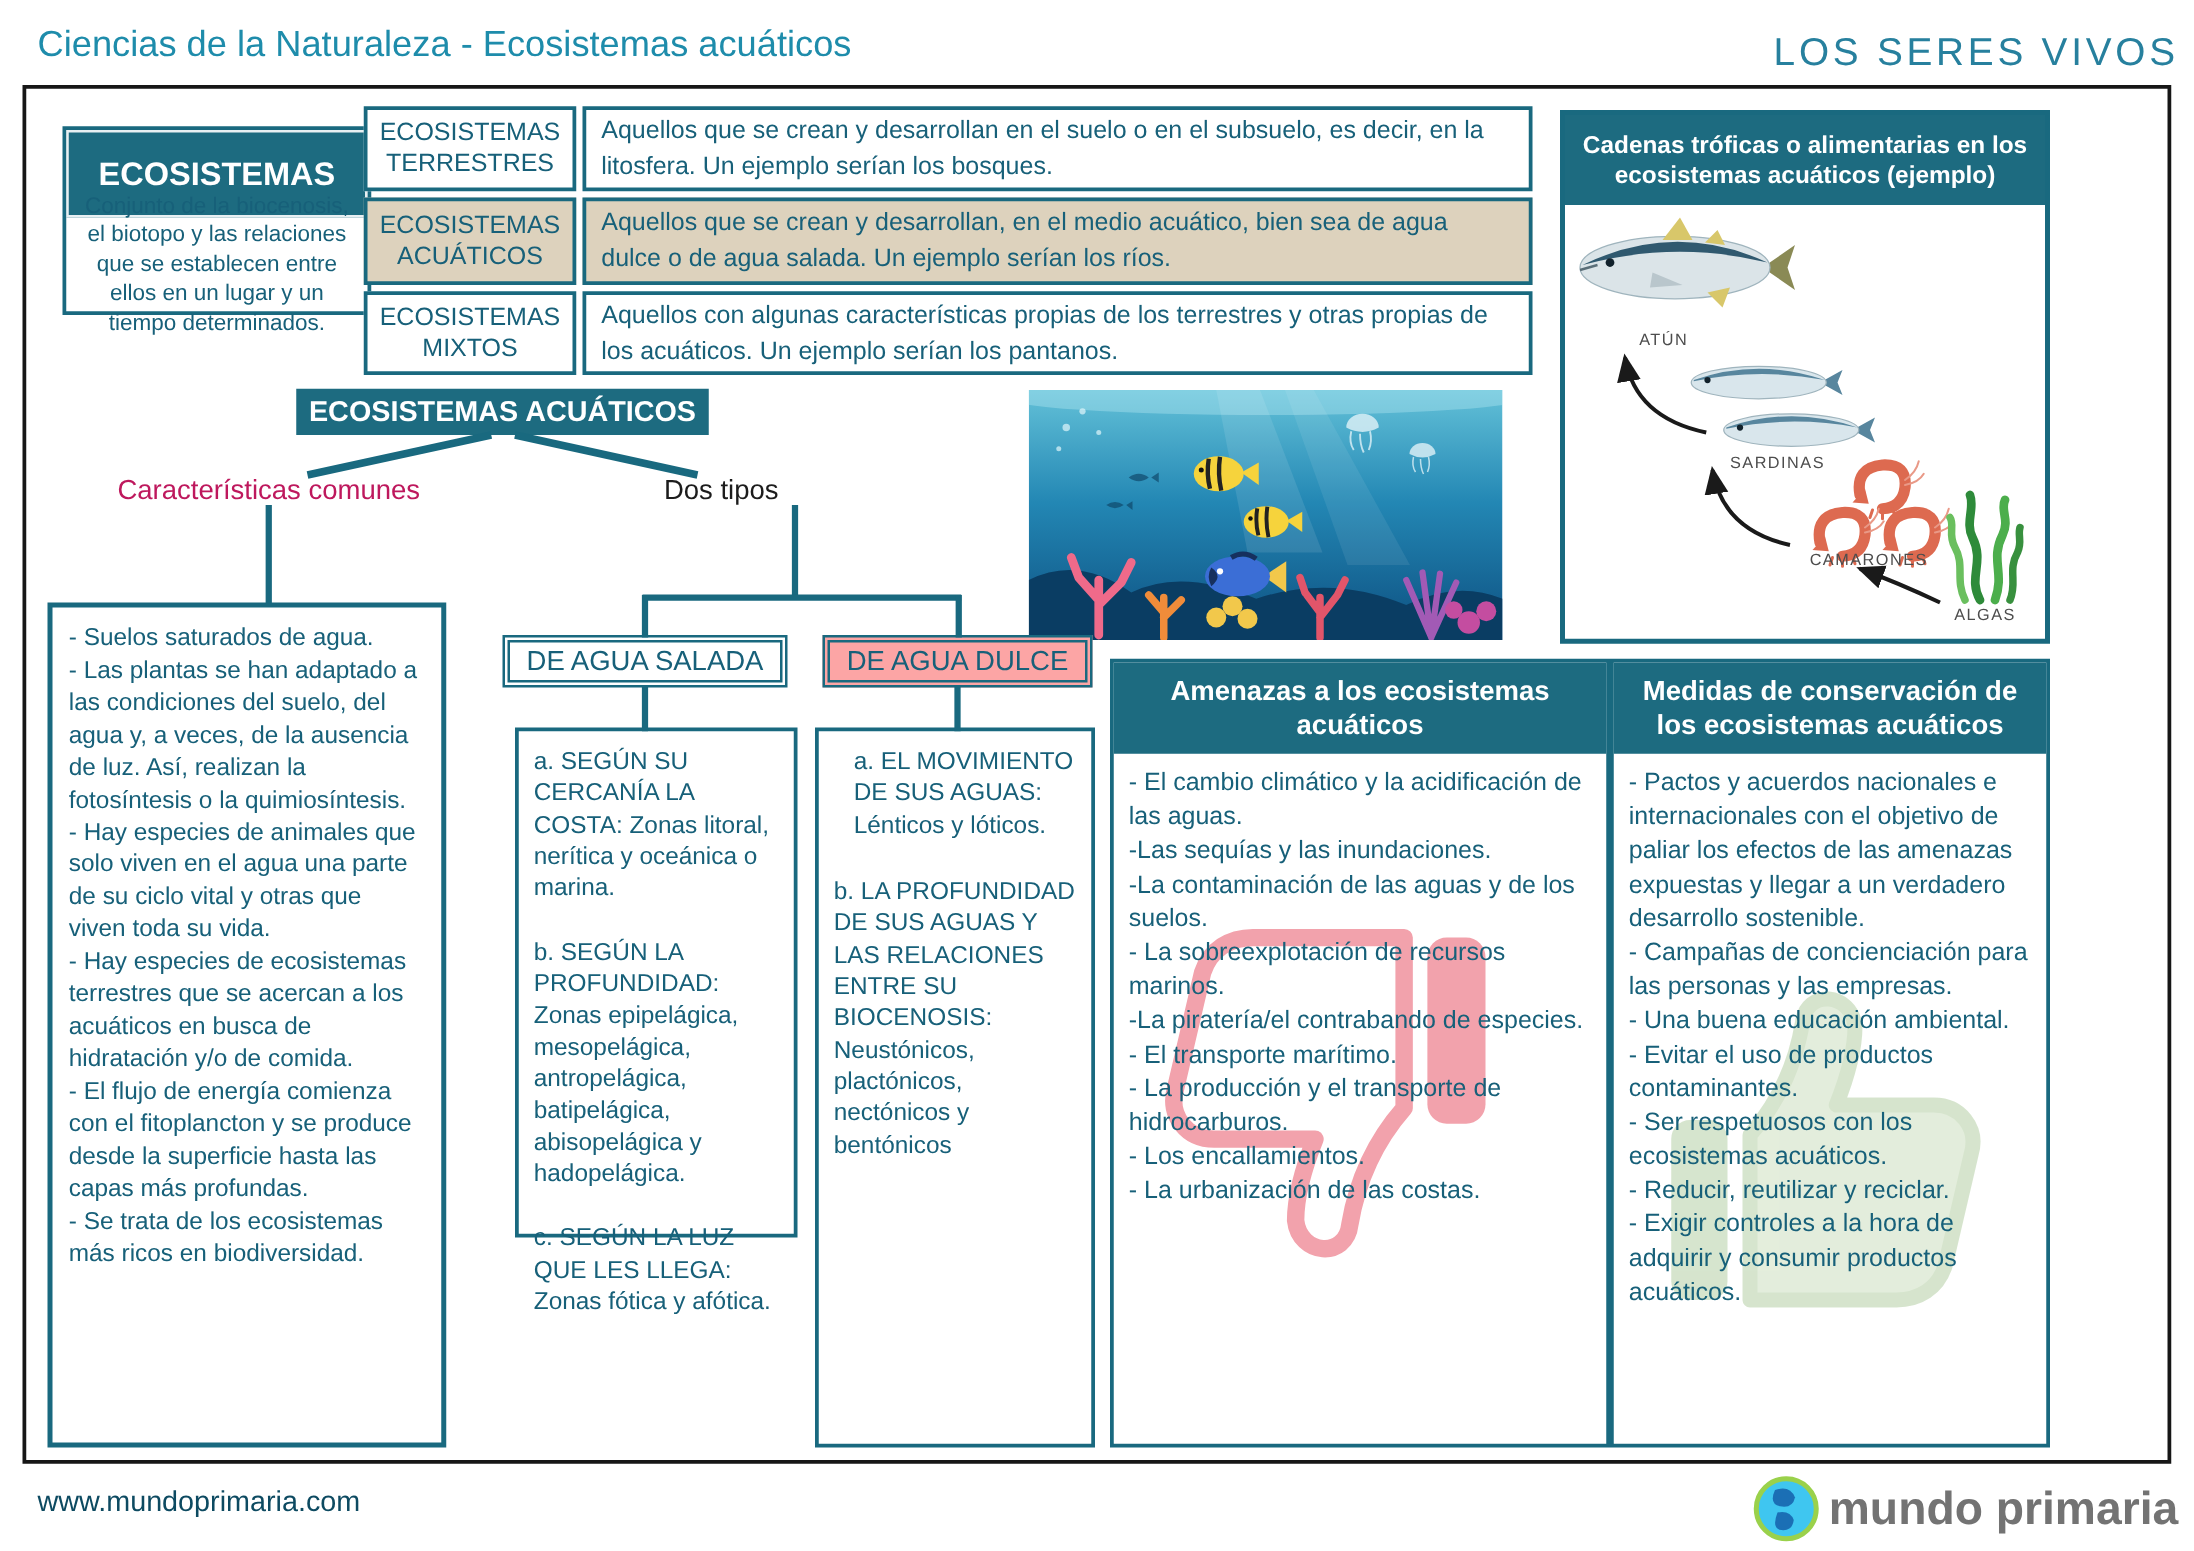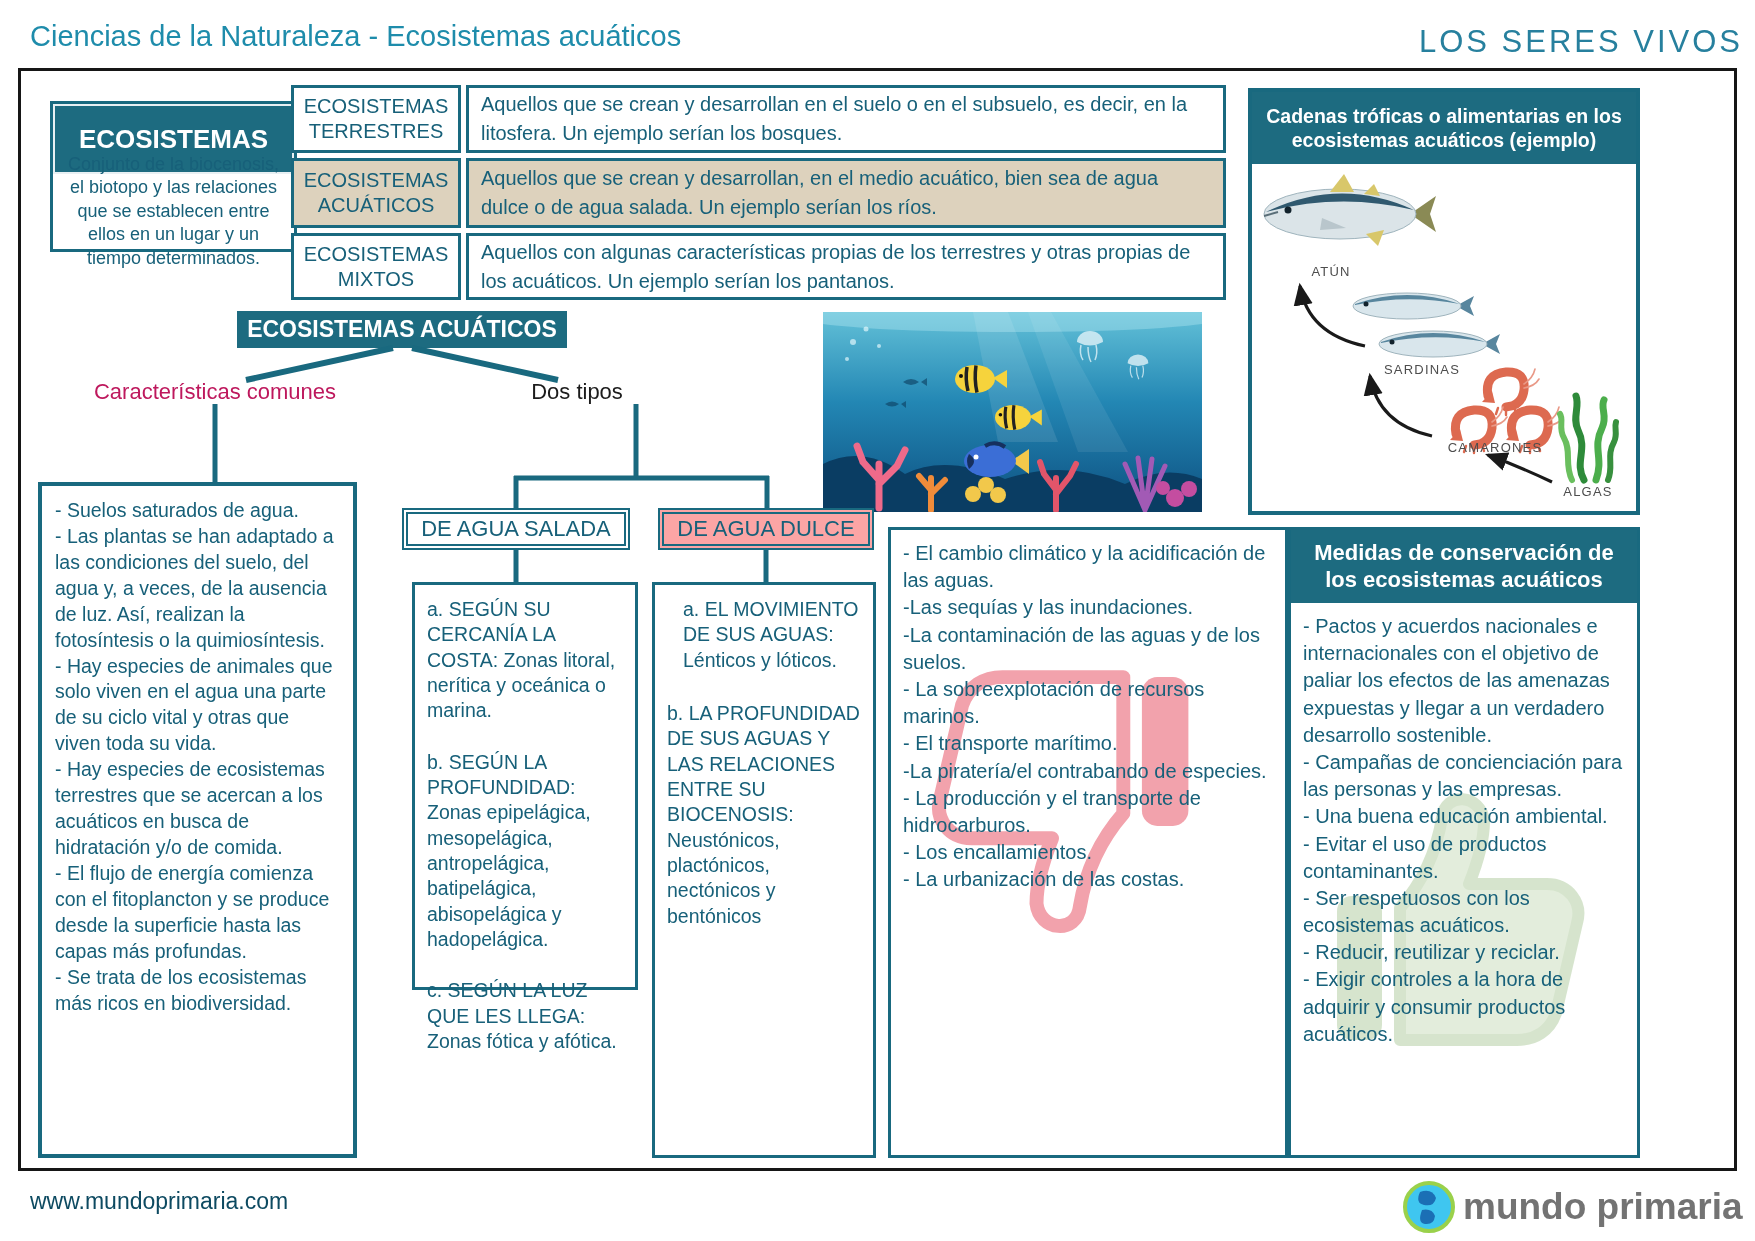--- a/index.html
+++ b/index.html
@@ -261,34 +261,35 @@
     <div style="margin-bottom:26px;">b. SEGÚN LA PROFUNDIDAD: Zonas epipelágica, mesopelágica, antropelágica, batipelágica, abisopelágica y hadopelágica.</div>
     <div>c. SEGÚN LA LUZ QUE LES LLEGA: Zonas fótica y afótica.</div>
   </div>
 
   <div class="abs" style="left:652px;top:582px;width:224px;height:576px;border:3px solid var(--teal);background:#fff;padding:12px 12px;font-size:19.5px;line-height:1.3;">
     <div style="margin-bottom:28px;margin-left:16px;">a. EL MOVIMIENTO DE SUS AGUAS: Lénticos y lóticos.</div>
     <div>b. LA PROFUNDIDAD DE SUS AGUAS Y LAS RELACIONES ENTRE SU BIOCENOSIS: Neustónicos, plactónicos, nectónicos y bentónicos</div>
   </div>
 
   <div class="abs" style="left:888px;top:527px;width:400px;height:631px;border:3px solid var(--teal);background:#fff;">
+    <div class="band" style="height:73px;font-size:22px;line-height:1.22;padding:0 8px;">Amenazas a los ecosistemas acuáticos</div>
     <div style="position:relative;height:555px;overflow:hidden;">
       <svg class="wm" style="left:6px;top:88px;" width="310" height="360" viewBox="0 0 100 110">
         <g transform="rotate(180 50 55)">
           <rect x="6" y="46" width="15" height="48" rx="5" fill="#f2a2ac"></rect>
           <path d="M27,94 L27,50 C34,42 39,32 41,20 C42,11 54,12 55,21 C55,29 52,37 50,42 L76,42 C83,42 88,48 86,55 L79,85 C77,91 72,94 66,94 Z" fill="none" stroke="#f2a2ac" stroke-width="4.5" stroke-linejoin="round"></path>
         </g>
       </svg>
       <div class="overwm listtext" style="padding:10px 12px;font-size:20px;line-height:1.36;">
         <div>- El cambio climático y la acidificación de las aguas.</div>
         <div>-Las sequías y las inundaciones.</div>
         <div>-La contaminación de las aguas y de los suelos.</div>
         <div>- La sobreexplotación de recursos marinos.</div>
+        <div>-La piratería/el contrabando de especies.</div>
         <div>- El transporte marítimo.</div>
-        <div>-La piratería/el contrabando de especies.</div>
         <div>- La producción y el transporte de hidrocarburos.</div>
         <div>- Los encallamientos.</div>
         <div>- La urbanización de las costas.</div>
       </div>
     </div>
   </div>
 
   <div class="abs" style="left:1288px;top:527px;width:352px;height:631px;border:3px solid var(--teal);background:#fff;">
     <div class="band" style="height:73px;font-size:22px;line-height:1.22;padding:0 8px;">Medidas de conservación de los ecosistemas acuáticos</div>
     <div style="position:relative;height:555px;overflow:hidden;">

